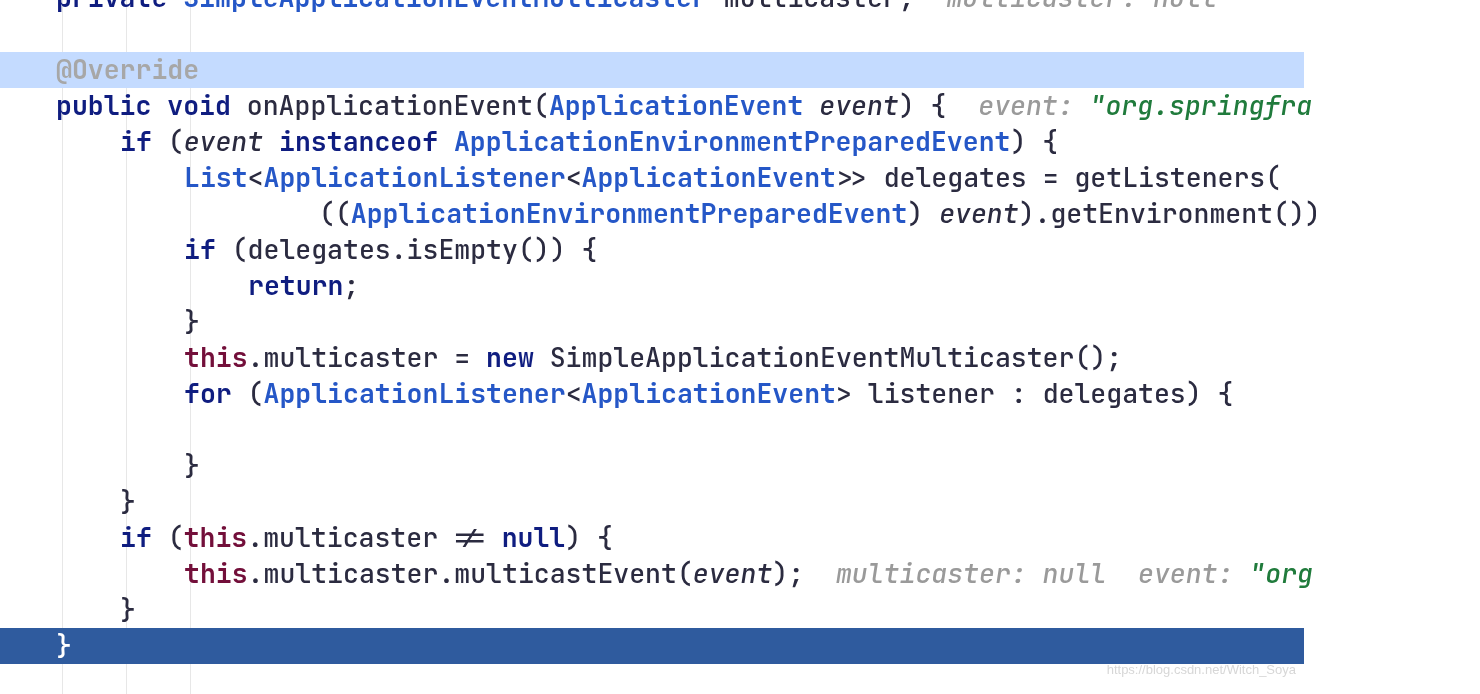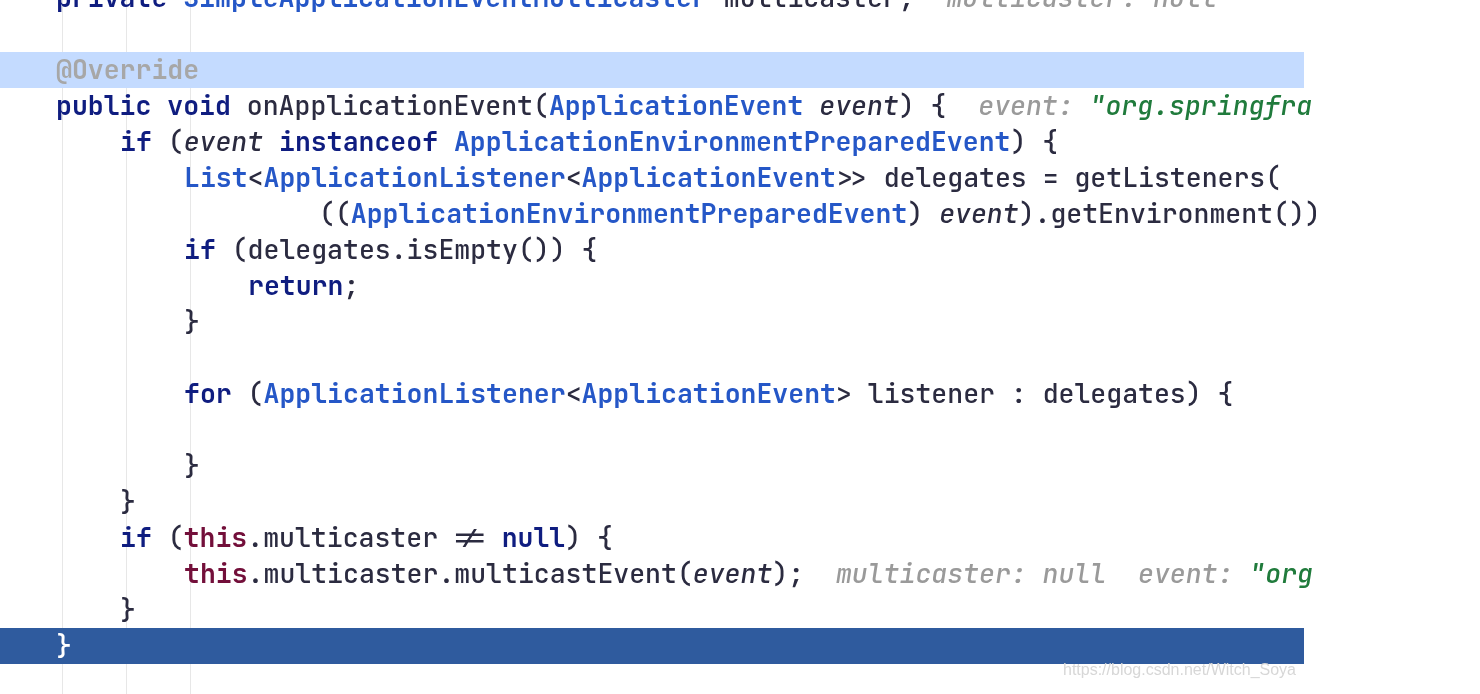--- a/index.html
+++ b/index.html
@@ -47,21 +47,21 @@
     position:absolute;
     top:0;
     bottom:0;
     width:1px;
     background:#e7e7e7;
   }
   .watermark{
     position:absolute;
     right:8px;
     bottom:6px;
-    font-size:16px;
+    font-size:13px;
     color:#d7d7d7;
     font-family:Arial,sans-serif;
     font-weight:400;
   }
 </style>
 </head>
 <body>
 
 <div class="viewport" id="vp">
     <div class="guide" style="left: 62px;"></div>
@@ -69,20 +69,21 @@
     <div class="guide" style="left: 190px;"></div>
     <div class="line" style="top: -20px;"><span class="code" style="left: 56px;"><span class="kw">private </span><span class="type">SimpleApplicationEventMulticaster</span><span class="id"> multicaster</span><span class="punct">;</span><span class="hint">  multicaster: null</span></span></div>
     <div class="line sel-line" style="top: 52px;"><span class="code" style="left: 56px;"><span class="ann">@Override</span></span></div>
     <div class="line" style="top: 88px;"><span class="code" style="left: 56px;"><span class="kw">public void </span><span class="id">onApplicationEvent(</span><span class="type">ApplicationEvent</span><span class="id"> </span><span class="param">event</span><span class="id">) {  </span><span class="hint">event: </span><span class="str">"org.springfra</span></span></div>
     <div class="line" style="top: 124px;"><span class="code" style="left: 120px;"><span class="kw">if</span><span class="id"> (</span><span class="param">event</span><span class="id"> </span><span class="kw">instanceof</span><span class="id"> </span><span class="type">ApplicationEnvironmentPreparedEvent</span><span class="id">) {</span></span></div>
     <div class="line" style="top: 160px;"><span class="code" style="left: 184px; text-align: right;"><span class="type">List</span><span class="id">&lt;</span><span class="type">ApplicationListener</span><span class="id">&lt;</span><span class="type">ApplicationEvent</span><span class="id">&gt;&gt; delegates = getListeners(</span></span></div>
     <div class="line" style="top: 196px; margin-left: 7px;"><span class="code" style="left: 312px;"><span class="id">((</span><span class="type">ApplicationEnvironmentPreparedEvent</span><span class="id">) </span><span class="param">event</span><span class="id">).getEnvironment())</span></span></div>
     <div class="line" style="top: 232px; text-align: center;"><span class="code" style="left: 184px;"><span class="kw">if</span><span class="id"> (delegates.isEmpty()) {</span></span></div>
     <div class="line" style="top: 268px;"><span class="code" style="left: 248px;"><span class="kw">return</span><span class="id">;</span></span></div>
     <div class="line" style="top: 304px;"><span class="code" style="left: 184px;"><span class="id">}</span></span></div>
+    <div class="line" style="top: 340px;"><span class="code" style="left: 184px;"><span class="this">this</span><span class="id">.multicaster = </span><span class="kw">new</span><span class="id"> SimpleApplicationEventMulticaster();</span></span></div>
     <div class="line" style="top: 376px;"><span class="code" style="left: 184px;"><span class="kw">for</span><span class="id"> (</span><span class="type">ApplicationListener</span><span class="id">&lt;</span><span class="type">ApplicationEvent</span><span class="id">&gt; listener : delegates) {</span></span></div>
     <div class="line" style="top: 448px;"><span class="code" style="left: 184px;"><span class="id">}</span></span></div>
     <div class="line" style="top: 484px;"><span class="code" style="left: 120px;"><span class="id">}</span></span></div>
     <div class="line" style="top: 520px;"><span class="code" style="left: 120px;"><span class="kw">if</span><span class="id"> (</span><span class="this">this</span><span class="id">.multicaster != </span><span class="kw">null</span><span class="id">) {</span></span></div>
     <div class="line" style="top: 556px;"><span class="code" style="left: 184px;"><span class="this">this</span><span class="id">.multicaster.multicastEvent(</span><span class="param">event</span><span class="id">);  </span><span class="hint">multicaster: null  event: </span><span class="str">"org</span></span></div>
     <div class="line" style="top: 592px;"><span class="code" style="left: 120px;"><span class="id">}</span></span></div>
     <div class="line exec-line" style="top: 628px;"><span class="code" style="left: 56px;"><span class="id">}</span></span></div>
     <div class="watermark">https://blog.csdn.net/Witch_Soya</div>
   </div>
 

